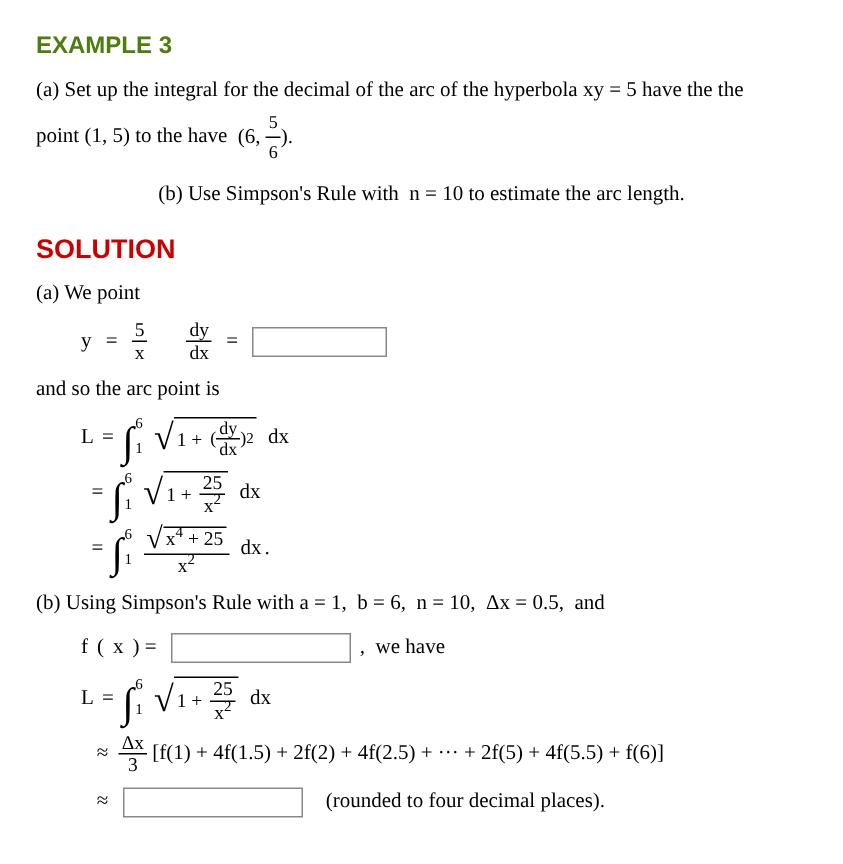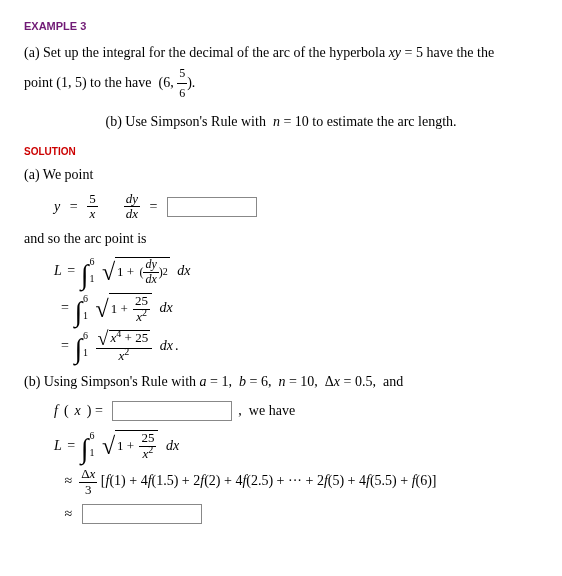--- a/index.html
+++ b/index.html
@@ -9,28 +9,28 @@
       background: #fff;
       color: #000;
       width: 562px;
       min-height: 576px;
       padding: 18px 24px;
       line-height: 1.6;
     }
     .example-title {
       font-family: Arial, sans-serif;
       font-weight: bold;
-      font-size: 11px;
-      color: #701a75;
+      font-size: 16px;
+      color: #4d7c0f;
       margin-bottom: 6px;
     }
     .solution-title {
       font-family: Arial, sans-serif;
       font-weight: bold;
-      font-size: 10px;
+      font-size: 18px;
       color: #cc0000;
       margin-top: 10px;
       margin-bottom: 4px;
     }
     p {
       margin-bottom: 4px;
       font-size: 14px;
     }
     .math-block {
       margin: 6px 0 6px 30px;
@@ -97,21 +97,21 @@
     }
     sup {
       font-size: 10px;
       vertical-align: super;
       line-height: 0;
     }
     .approx-line {
       margin: 4px 0 4px 30px;
       font-size: 14px;
     }
-    .var { font-style: italic; }
+    .var { }
   </style>
 </head>
 <body>
 
 <div class="example-title">EXAMPLE 3</div>
 
 <p>
   <span>(a) Set up the integral for the decimal of the arc of the hyperbola</span>
   <span class="var"> xy</span> = 5
   <span>have the</span>
@@ -259,14 +259,14 @@
   <span class="frac" style="font-size:13px;vertical-align:middle;">
     <span class="num">Δ<span class="var">x</span></span>
     <span class="den">3</span>
   </span>
   [<span class="var">f</span>(1) + 4<span class="var">f</span>(1.5) + 2<span class="var">f</span>(2) + 4<span class="var">f</span>(2.5) + ··· + 2<span class="var">f</span>(5) + 4<span class="var">f</span>(5.5) + <span class="var">f</span>(6)]
 </div>
 
 <div class="math-block">
   &nbsp;&nbsp;&nbsp;≈&nbsp;
   <span class="input-box-wide"></span>
-  &nbsp;
+  &nbsp;<span>(rounded to four decimal places).</span>
 </div>
 
 </body></html>

